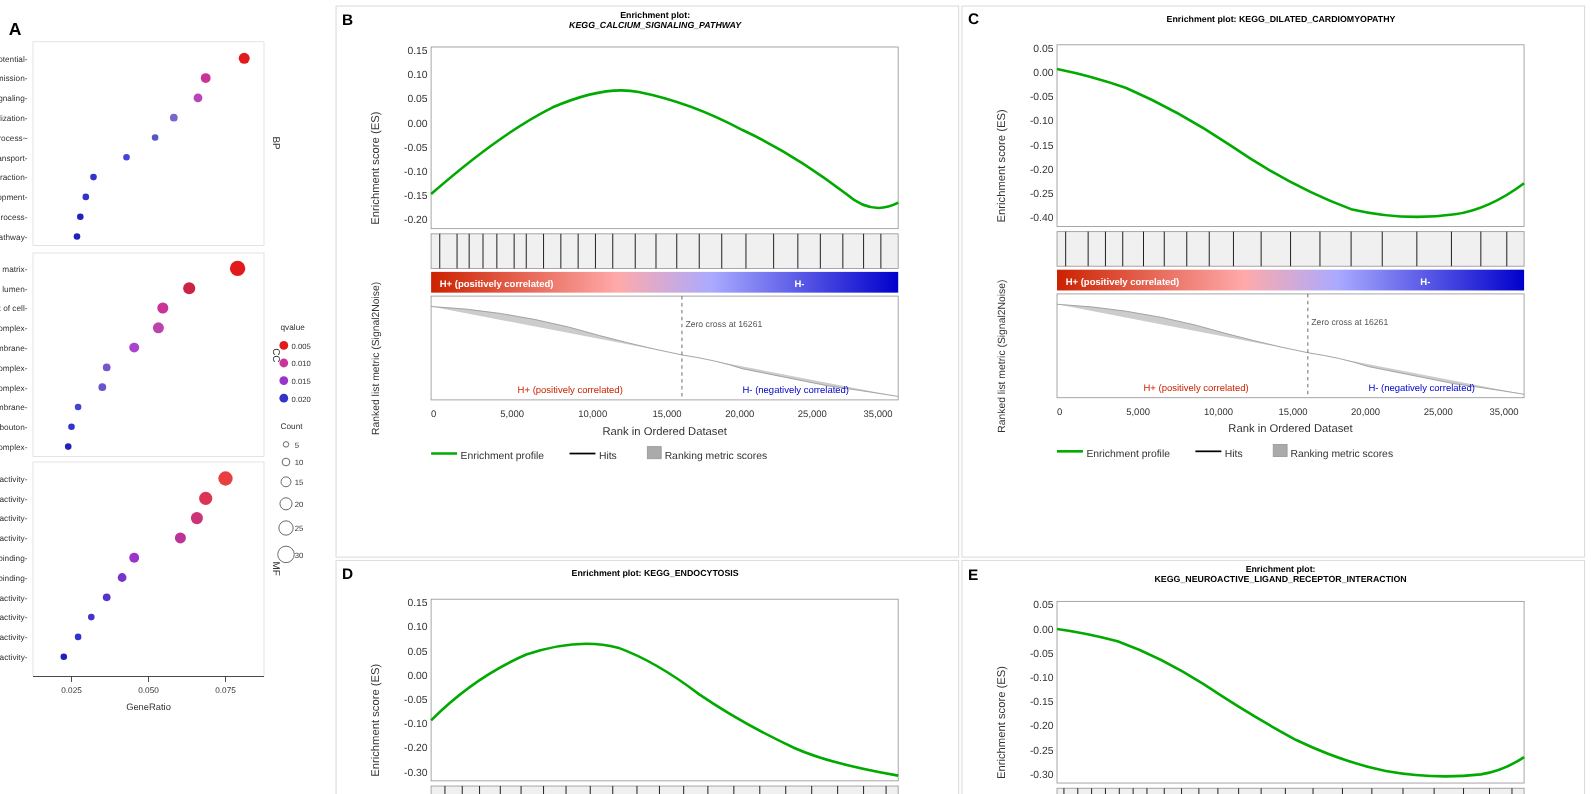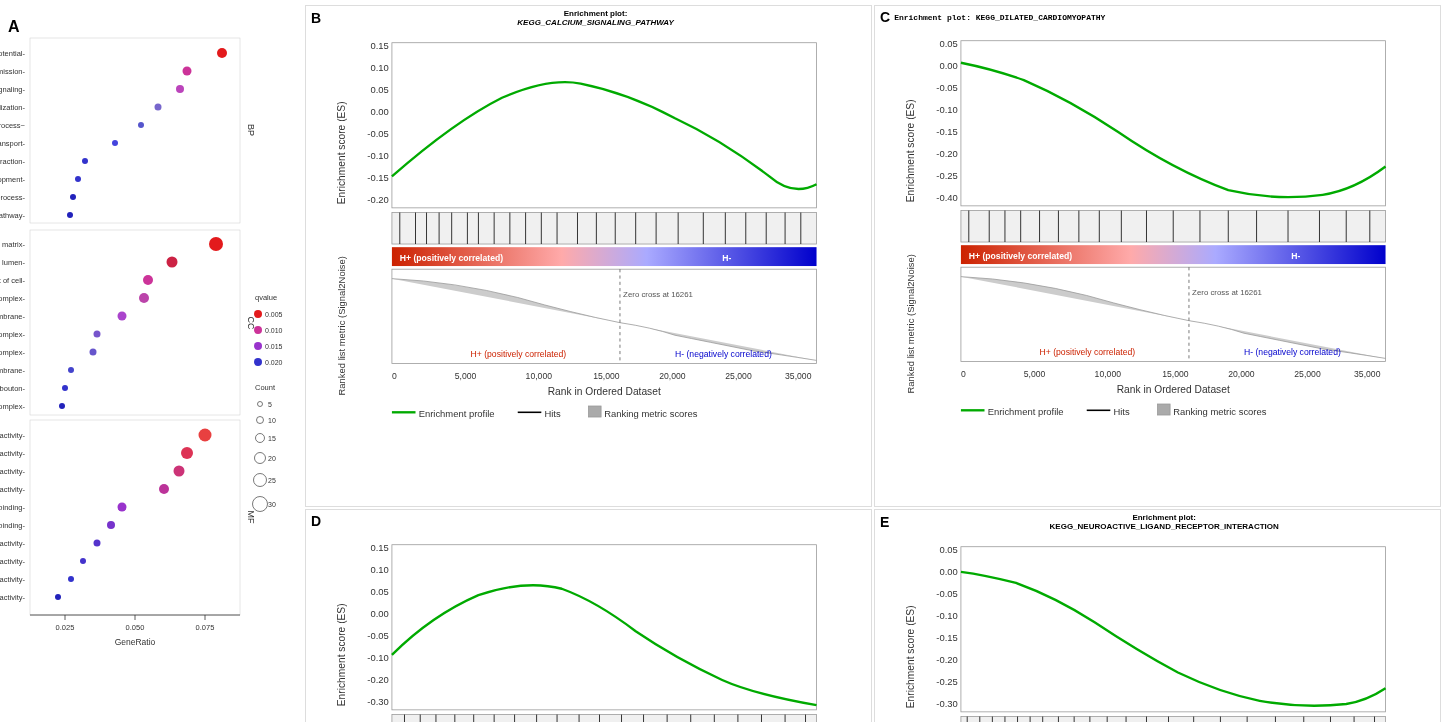--- a/index.html
+++ b/index.html
@@ -284,21 +284,21 @@
       <line x1="120" y1="245" x2="135" y2="245" stroke="#000" stroke-width="1"></line>
       <text x="137" y="248" font-size="6" fill="#333">Hits</text>
       <rect x="165" y="241" width="8" height="7" fill="#aaa" stroke="#999" stroke-width="0.5"></rect>
       <text x="175" y="248" font-size="6" fill="#333">Ranking metric scores</text>
     </svg>
   </div>
 
   <div class="gsea-plot">
     <div style="display:flex;align-items:center;padding:3px 5px 0 5px;">
       <span style="font-size:14px;font-weight:bold;margin-right:4px;">C</span>
-      <span style="font-size:8px;font-weight:bold;text-align:left;flex:1;font-family:Liberation Mono, monospace;">Enrichment plot: KEGG_DILATED_CARDIOMYOPATHY</span>
+      <span style="font-size:8px;font-weight:bold;text-align:center;flex:1;">Enrichment plot: KEGG_DILATED_CARDIOMYOPATHY</span>
     </div>
     <svg width="100%" height="88%" viewBox="0 0 330 280" xmlns="http://www.w3.org/2000/svg">
       <text x="10" y="80" font-size="6.5" text-anchor="middle" transform="rotate(-90,10,80)" fill="#333">Enrichment score (ES)</text>
       <rect x="40" y="10" width="270" height="105" fill="white" stroke="#999" stroke-width="0.5"></rect>
       <text x="38" y="14" font-size="6" text-anchor="end" fill="#333">0.05</text>
       <text x="38" y="28" font-size="6" text-anchor="end" fill="#333">0.00</text>
       <text x="38" y="42" font-size="6" text-anchor="end" fill="#333">-0.05</text>
       <text x="38" y="56" font-size="6" text-anchor="end" fill="#333">-0.10</text>
       <text x="38" y="70" font-size="6" text-anchor="end" fill="#333">-0.15</text>
       <text x="38" y="84" font-size="6" text-anchor="end" fill="#333">-0.20</text>
@@ -357,20 +357,21 @@
       <line x1="120" y1="245" x2="135" y2="245" stroke="#000" stroke-width="1"></line>
       <text x="137" y="248" font-size="6" fill="#333">Hits</text>
       <rect x="165" y="241" width="8" height="7" fill="#aaa" stroke="#999" stroke-width="0.5"></rect>
       <text x="175" y="248" font-size="6" fill="#333">Ranking metric scores</text>
     </svg>
   </div>
 
   <div class="gsea-plot">
     <div style="display:flex;align-items:center;padding:3px 5px 0 5px;">
       <span style="font-size:14px;font-weight:bold;margin-right:4px;">D</span>
+      <span style="font-size:8px;font-weight:bold;text-align:center;flex:1;">Enrichment plot: KEGG_ENDOCYTOSIS</span>
     </div>
     <svg width="100%" height="88%" viewBox="0 0 330 280" xmlns="http://www.w3.org/2000/svg">
       <text x="10" y="80" font-size="6.5" text-anchor="middle" transform="rotate(-90,10,80)" fill="#333">Enrichment score (ES)</text>
       <rect x="40" y="10" width="270" height="105" fill="white" stroke="#999" stroke-width="0.5"></rect>
       <text x="38" y="14" font-size="6" text-anchor="end" fill="#333">0.15</text>
       <text x="38" y="28" font-size="6" text-anchor="end" fill="#333">0.10</text>
       <text x="38" y="42" font-size="6" text-anchor="end" fill="#333">0.05</text>
       <text x="38" y="56" font-size="6" text-anchor="end" fill="#333">0.00</text>
       <text x="38" y="70" font-size="6" text-anchor="end" fill="#333">-0.05</text>
       <text x="38" y="84" font-size="6" text-anchor="end" fill="#333">-0.10</text>

